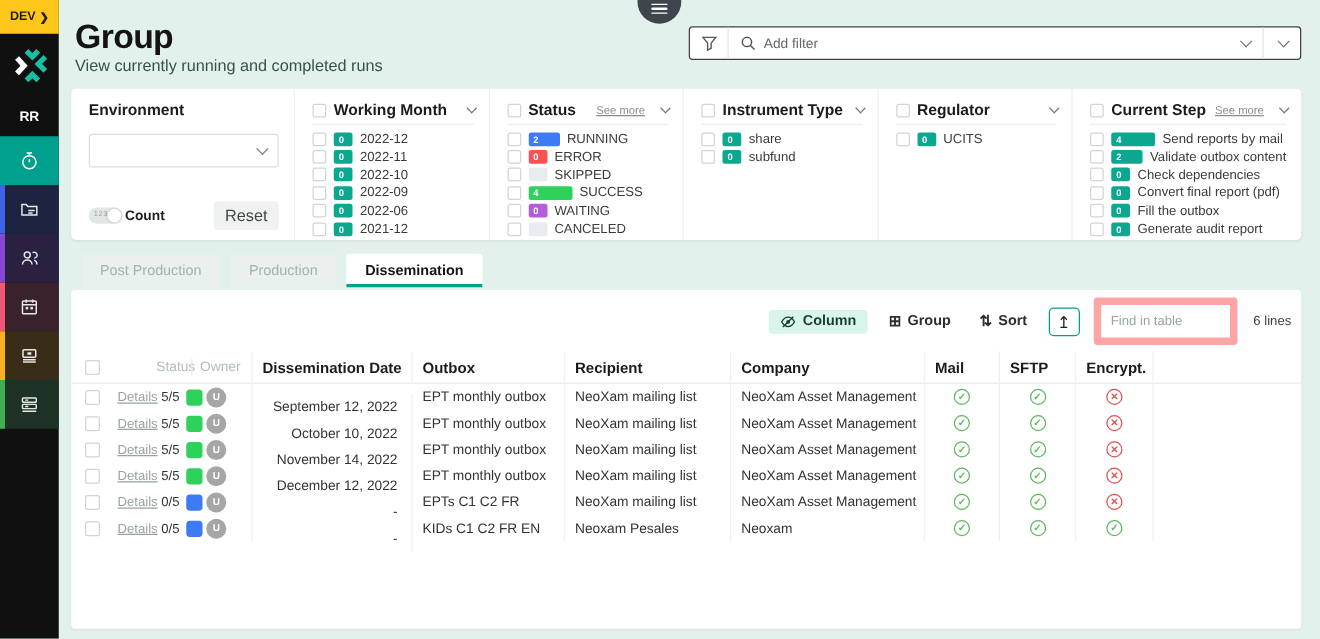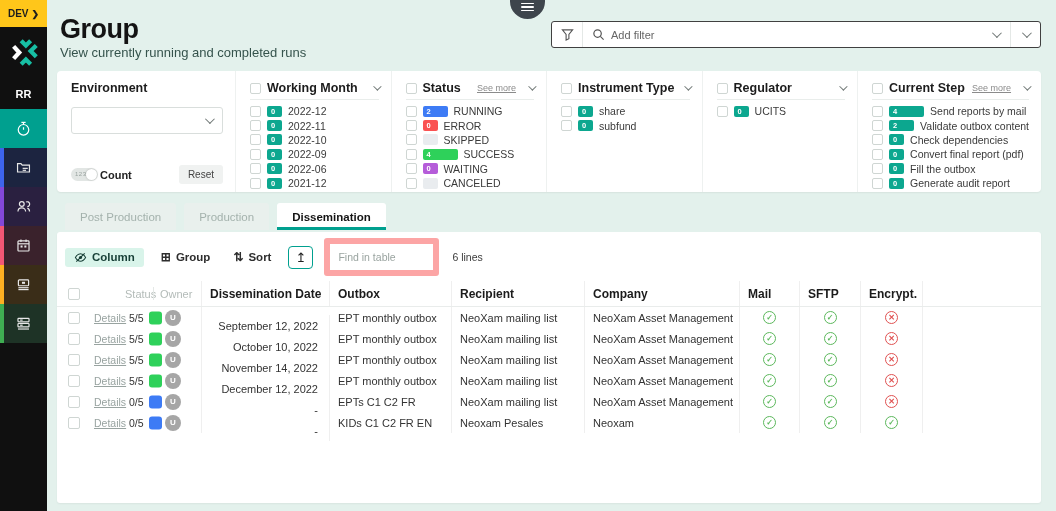--- a/index.html
+++ b/index.html
@@ -61,32 +61,32 @@
            padding-left:4px; flex:none; overflow:hidden; }
   .fitem .flabel { font-size:10.5px; color:#3a3a3a; white-space:nowrap; }
 
   .env-select { margin-top:8px; width:152px; height:27px; border:1px solid #d9dedc; border-radius:3px; background:#fff;
                 display:flex; align-items:center; justify-content:flex-end; padding-right:10px; cursor:pointer; }
   .env-bottom { margin-top:auto; display:flex; align-items:center; gap:2px; }
   .toggle { width:27px; height:13px; border-radius:7px; background:#e2e6e4; position:relative; cursor:pointer; }
   .toggle .ttext { position:absolute; left:4px; top:3px; font-size:6px; color:#9aa4a0; letter-spacing:.5px; }
   .toggle .knob { position:absolute; right:1px; top:1px; width:11px; height:11px; border-radius:50%; background:#fff; box-shadow:0 0 2px rgba(0,0,0,.25); }
   .count-lbl { font-size:11px; font-weight:bold; color:#222; }
-  .reset-btn { margin-left:auto; background:#f0f2f1; border:none; border-radius:3px; font-size:10px; color:#444;
+  .reset-btn { margin-left:auto; background:#f0f2f1; border:none; border-radius:3px; font-size:13px; color:#444;
                padding:4px 9px; cursor:pointer; font-family:"Liberation Sans",sans-serif; }
 
   
   .tabs { position:absolute; left:65px; top:203px; display:flex; gap:8px; z-index:2; }
   .tab { background:#e9f0ed; color:#a4b2ad; font-size:11.5px; padding:8px 15px 7px; border-radius:3px 3px 0 0; cursor:pointer; white-space:nowrap; }
   .tab.active { background:#fff; color:#141414; font-weight:bold; border-bottom:3px solid var(--accent); padding-bottom:4px; }
 
   
   .tcard { position:absolute; left:57px; top:232px; width:984px; height:271px; background:#fff; border-radius:3px;
            box-shadow:0 1px 2px rgba(0,0,0,.05); }
-  .toolbar { display:flex; align-items:center; padding:6px 8px 5px; gap:11px; }
+  .toolbar { display:flex; align-items:center; justify-content:flex-end; padding:6px 8px 5px; gap:11px; }
   .tb-btn { display:flex; align-items:center; gap:5px; font-size:11.5px; font-weight:bold; color:#2e2e2e; background:transparent;
             border:none; cursor:pointer; font-family:"Liberation Sans",sans-serif; padding:3px 6px; border-radius:3px; }
   .tb-btn.mint { background:#d9f4ea; color:#173f36; padding:3px 9px; }
   .tb-ic { font-size:12px; line-height:1; }
   .export-btn { width:25px; height:23px; border:1px solid var(--accent); border-radius:4px; background:#fff; color:#222;
                 font-size:13px; line-height:1; cursor:pointer; display:flex; align-items:center; justify-content:center; }
   .find-input { width:115px; height:38px; border:6px solid #fca5a5; border-radius:3px; font-size:10.5px; padding:0 8px;
                 outline:none; color:#444; font-family:"Liberation Sans",sans-serif; }
   .find-input::placeholder { color:#9aa4a0; }
   .lines { font-size:10.5px; color:#3c3c3c; margin-left:2px; white-space:nowrap; }

